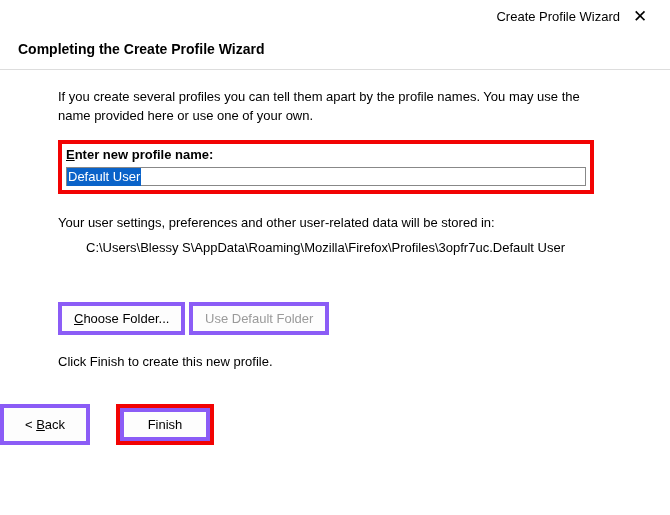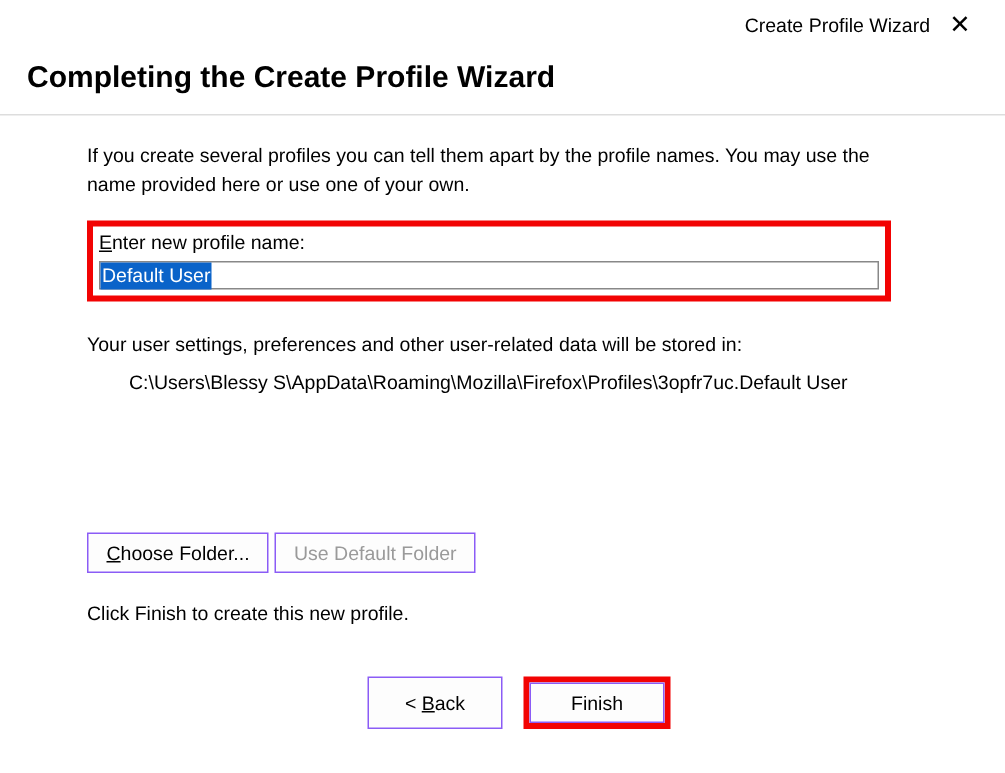--- a/index.html
+++ b/index.html
@@ -20,21 +20,21 @@
     }
     .close-btn {
       font-size: 17px;
       width: 40px;
       text-align: center;
       cursor: pointer;
       font-family: Arial, sans-serif;
     }
     .header-title {
       font-weight: bold;
-      font-size: 20px;
+      font-size: 14px;
       padding: 8px 18px 12px 18px;
     }
     .divider {
       border-top: 1px solid #ddd;
       margin: 0;
     }
     .content {
       padding: 18px 76px 0 58px;
       line-height: 1.45;
     }
@@ -42,20 +42,21 @@
       margin-bottom: 14px;
     }
     .highlight-block {
       border: 4px solid #f20303;
       padding: 2px 4px 4px 4px;
       margin-bottom: 20px;
     }
     .label-line {
       margin-bottom: 2px;
       font-size: 13px;
+      font-weight: bold;
     }
     .underline { text-decoration: underline; }
     .profile-input {
       width: 100%;
       border: 1px solid #888;
       font-size: 13px;
       font-family: inherit;
       padding: 1px 2px;
       background: #fff;
       color: #fff;
@@ -75,49 +76,48 @@
       color: #fff;
       padding: 0 1px;
       font-size: 13px;
       pointer-events: none;
     }
     .storage-text {
       margin-bottom: 6px;
     }
     .path-text {
       padding-left: 28px;
-      margin-bottom: 90px;
+      margin-bottom: 44px;
       word-break: break-word;
     }
     .folder-buttons {
       margin-bottom: 18px;
     }
     .btn {
       font-family: inherit;
       font-size: 13px;
       background: #fdfdfd;
-      border: 1px solid #8b5cf6;
+      border: 4px solid #8b5cf6;
       padding: 5px 12px;
       cursor: pointer;
       min-width: 90px;
     }
     .btn:disabled {
       color: #9a9a9a;
       cursor: default;
       text-align: right;
     }
     .instruction {
       margin-bottom: 20px;
     }
     .footer-buttons {
       display: flex;
-      justify-content: center;
-      gap: 14px;
+      justify-content: flex-start;
+      gap: 26px;
       padding: 12px 24px 0 0;
-      margin-left: 46px;
     }
     .footer-buttons .btn {
       min-width: 90px;
       padding: 5px 14px;
     }
     .finish-highlight {
       border: 4px solid #f20303;
       display: inline-block;
       padding: 0;
     }

